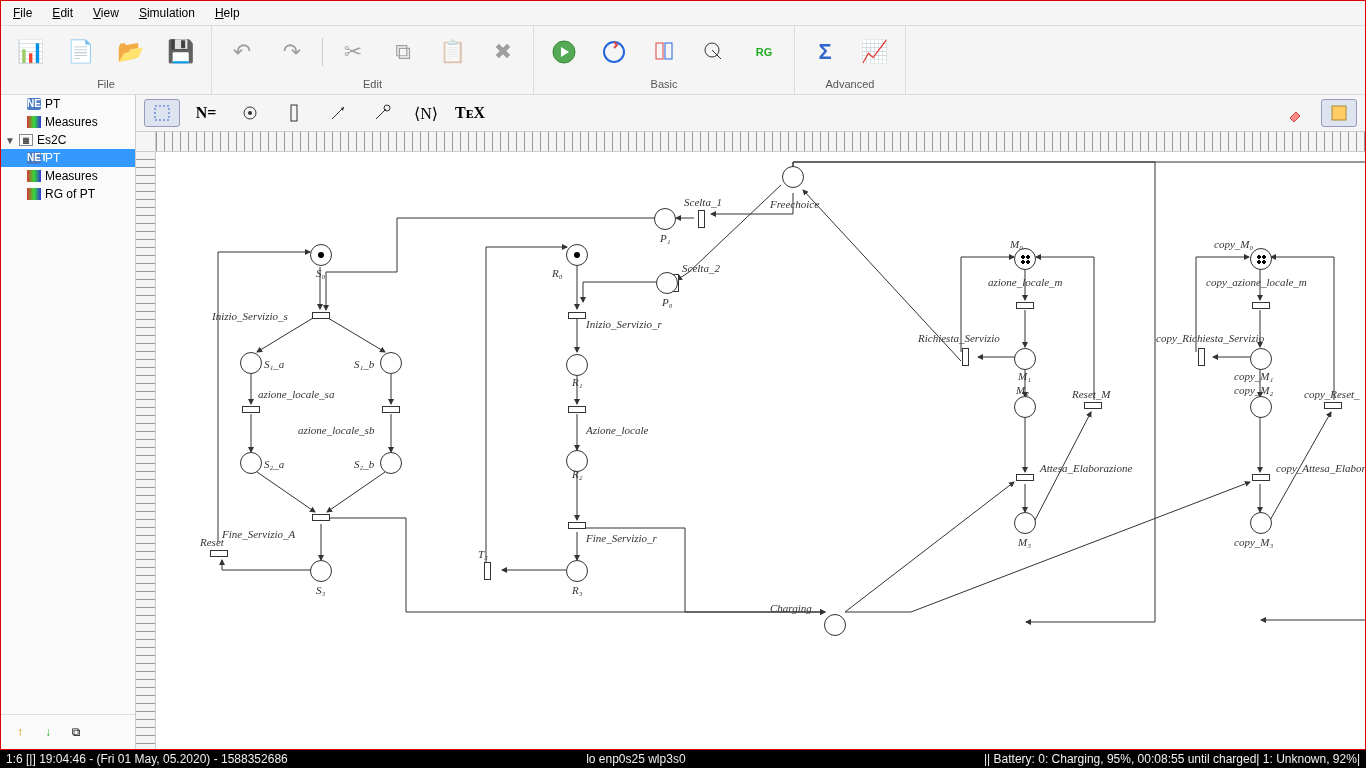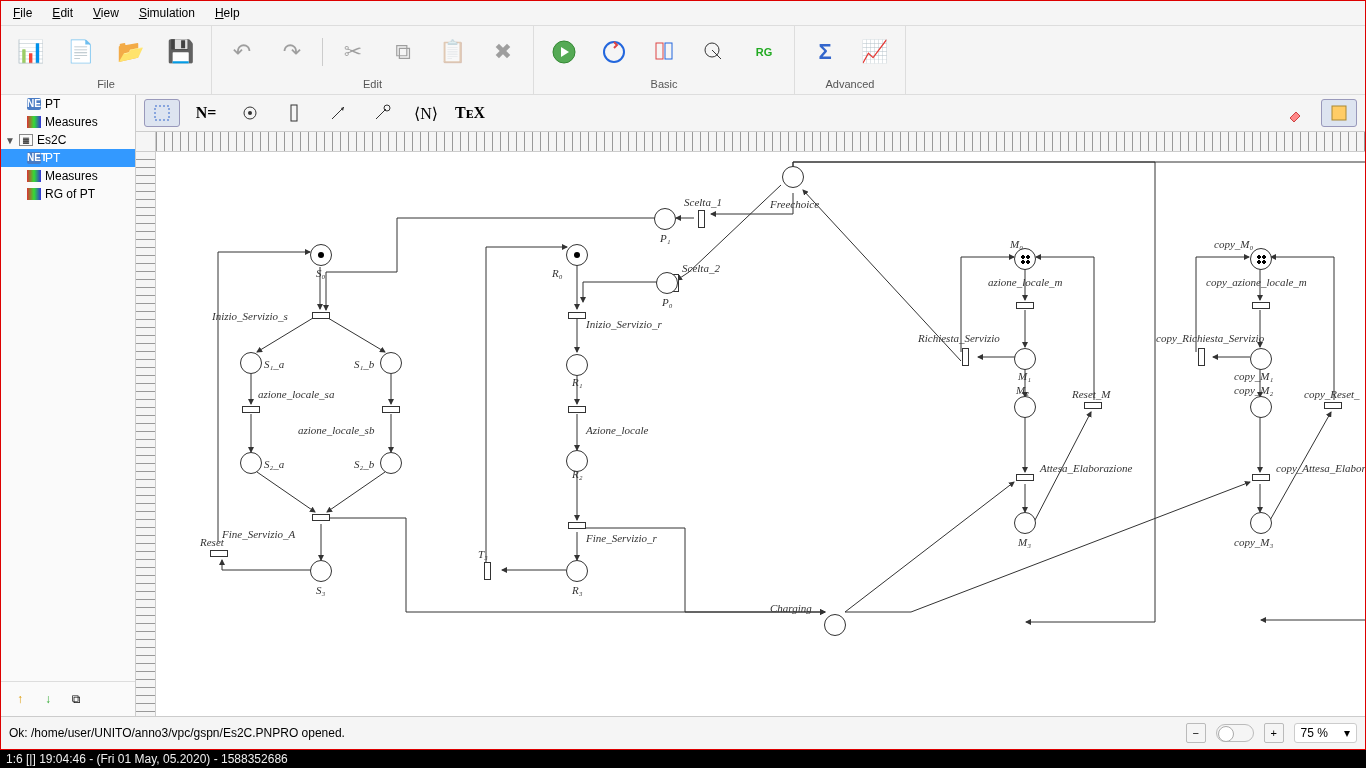--- a/index.html
+++ b/index.html
@@ -393,28 +393,19 @@
               <div class="plabel" style="left:1120px;top:310px">copy_Attesa_Elaborazione</div>
               <div class="place" style="left:1094px;top:360px"></div>
               <div class="plabel" style="left:1078px;top:384px">copy_M₃</div>
             </div>
           </div>
         </div>
       </div>
     </div>
   </div>
 
-  <div class="bottom-bar">
-    <span>Ok: /home/user/UNITO/anno3/vpc/gspn/Es2C.PNPRO opened.</span>
-    <span class="spacer"></span>
-    <div class="zoom-btn">−</div>
-    <div class="toggle"></div>
-    <div class="zoom-btn">+</div>
-    <div class="zoom-ctrl">
-      <span>75 %</span>
-      <span style="margin-left:12px">▾</span>
-    </div>
-  </div>
 </div>
 
 <div class="taskbar">
   <span>1:6 [|]    19:04:46 - (Fri 01 May, 05.2020) - 1588352686</span>
+  <span class="tb-center">lo enp0s25 wlp3s0</span>
+  <span>||   Battery: 0: Charging, 95%, 00:08:55 until charged| 1: Unknown, 92%|</span>
 </div>
 
 </body></html>

